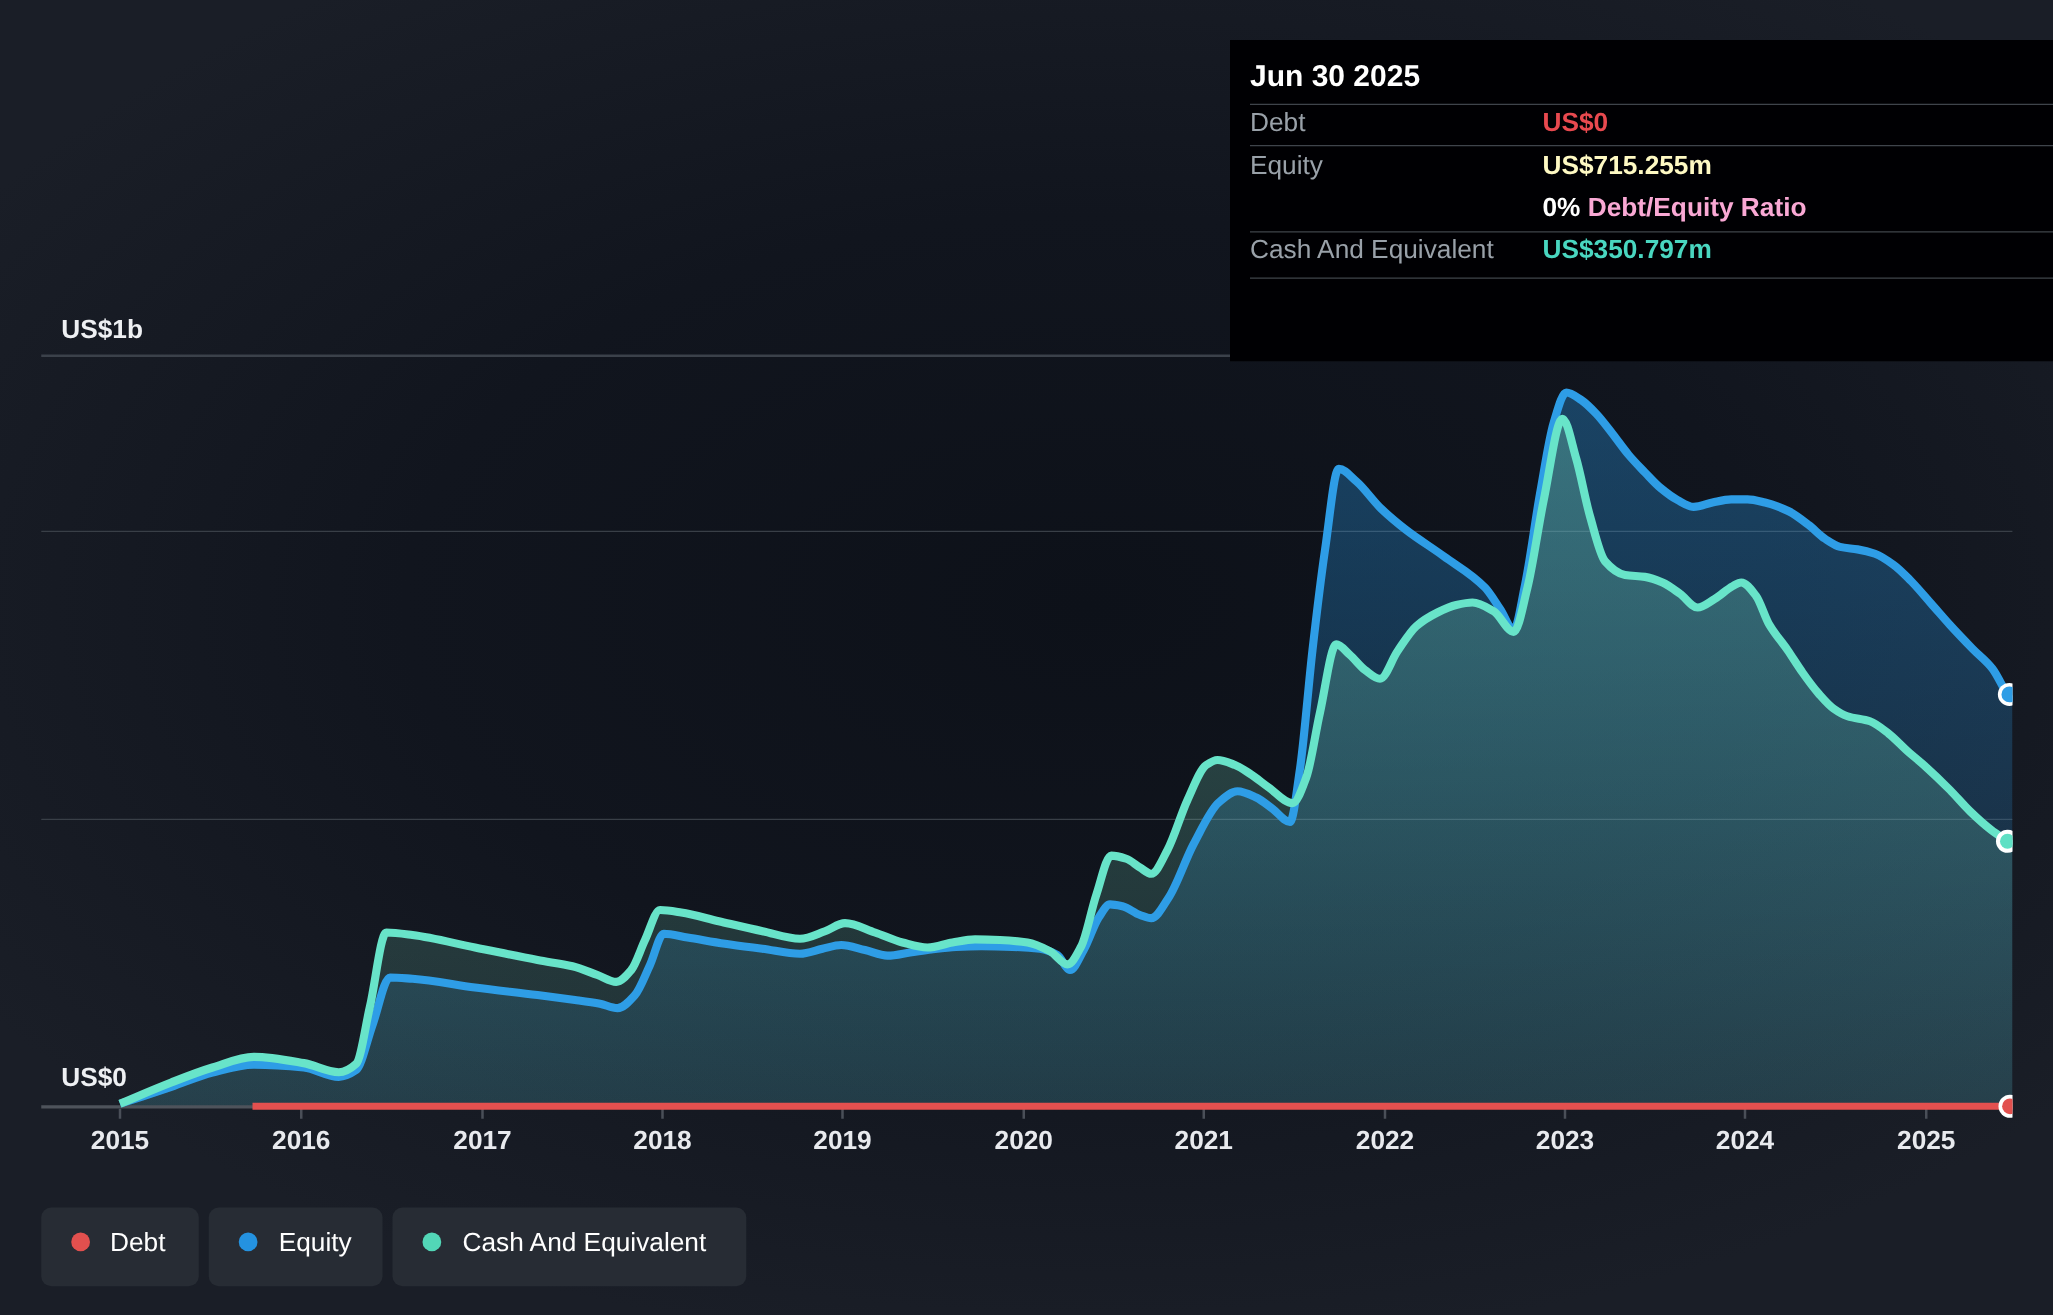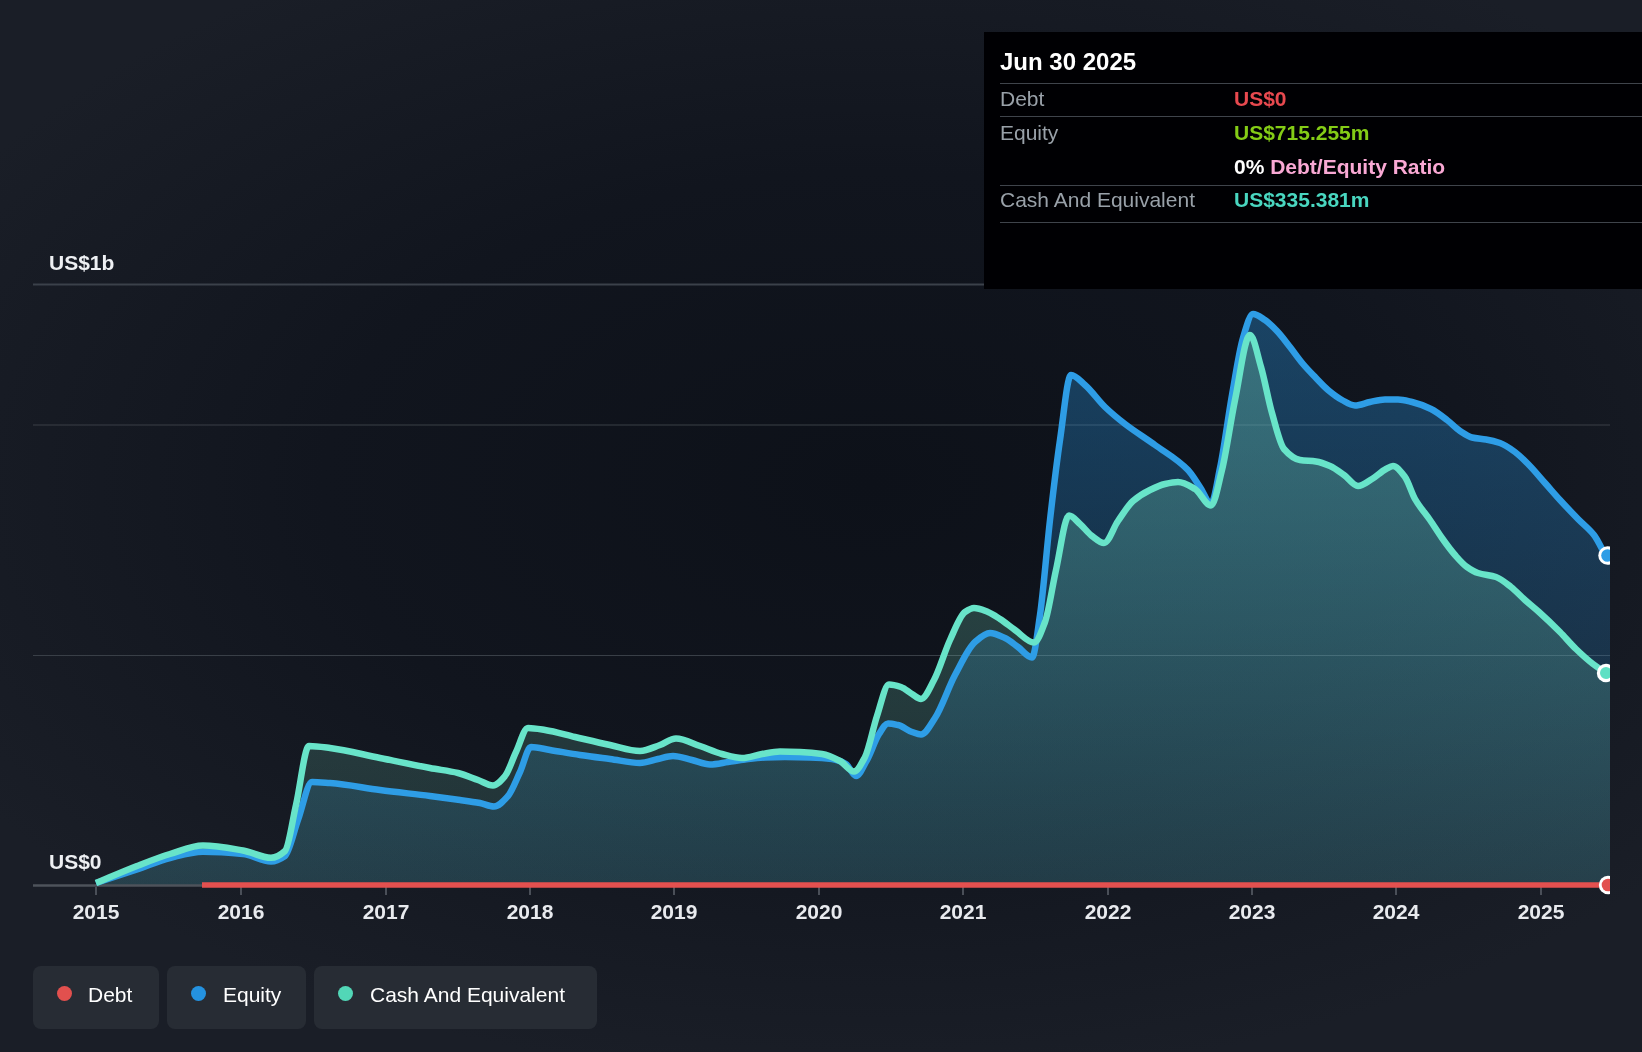--- a/index.html
+++ b/index.html
@@ -89,25 +89,25 @@
   </g>
 </svg>
 
 <div id="tooltip">
   <div class="tt-title" style="top:16px">Jun 30 2025</div>
   <div class="tt-sep" style="top:51px"></div>
   <div class="tt-label" style="top:55px">Debt</div>
   <div class="tt-val" style="top:55px;color:#e8494f">US$0</div>
   <div class="tt-sep" style="top:84px"></div>
   <div class="tt-label" style="top:89px">Equity</div>
-  <div class="tt-val" style="top:89px;color:#84cc16">US$715.255m</div>
+  <div class="tt-val" style="top:89px;color:#fef9c3">US$715.255m</div>
   <div class="tt-val" style="top:123px;color:#fff">0% <span style="color:#f9a8d4">Debt/Equity Ratio</span></div>
   <div class="tt-sep" style="top:152.5px"></div>
   <div class="tt-label" style="top:156px">Cash And Equivalent</div>
-  <div class="tt-val" style="top:156px;color:#49d6c0">US$335.381m</div>
+  <div class="tt-val" style="top:156px;color:#49d6c0">US$350.797m</div>
   <div class="tt-sep" style="top:189.5px"></div>
 </div>
 
 <div class="chip" style="left:33px;width:126px">
   <div class="dot" style="left:24px;background:#e2504e"></div>
   <div class="lbl" style="left:55px">Debt</div>
 </div>
 <div class="chip" style="left:167px;width:139px">
   <div class="dot" style="left:24px;background:#2492e0"></div>
   <div class="lbl" style="left:56px">Equity</div>

